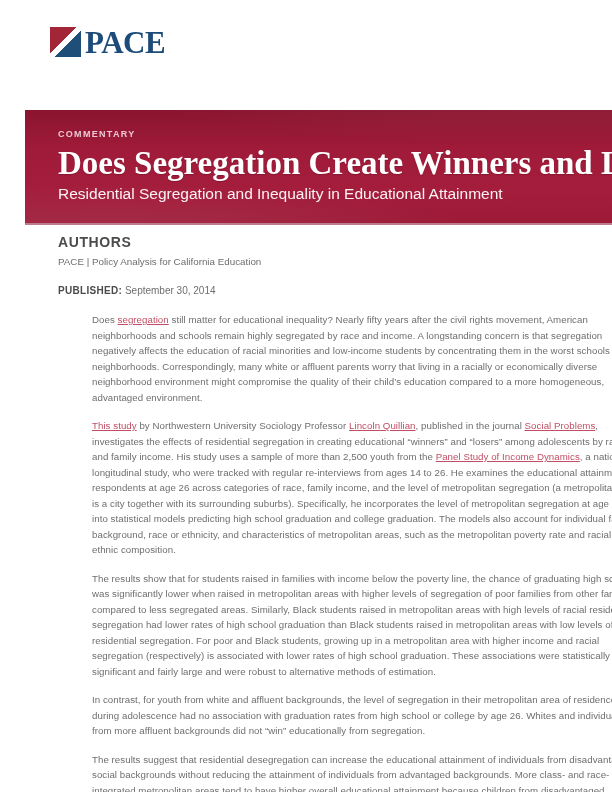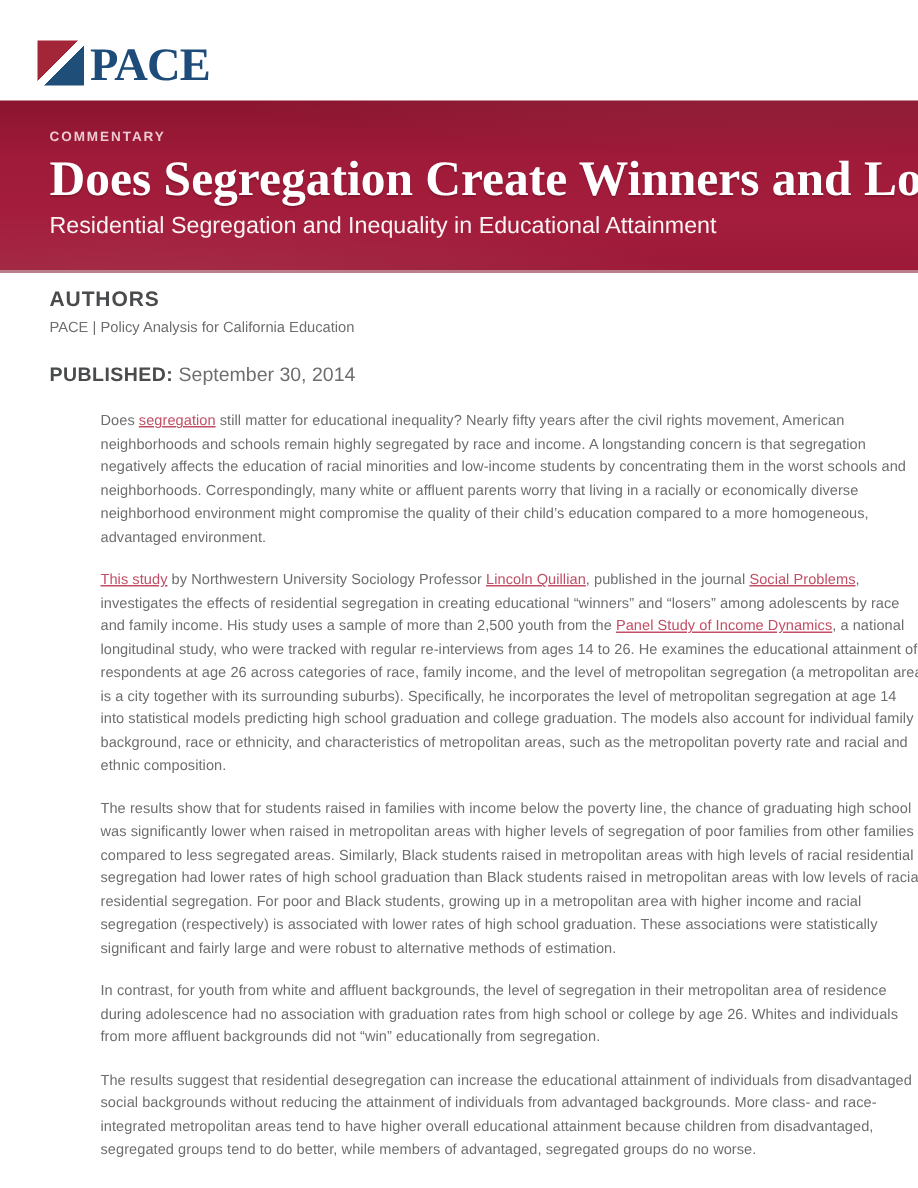--- a/index.html
+++ b/index.html
@@ -3,20 +3,21 @@
 <meta charset="utf-8">
 <style>
   * { margin:0; padding:0; box-sizing:border-box; }
   html,body { background:#ffffff; }
   .page {
     position:relative;
     width:612px; height:792px;
     background:#ffffff;
     overflow:hidden;
     font-family:"Liberation Sans","DejaVu Sans",sans-serif;
+    padding-left:25px;
   }
 
   
   .topbar {
     height:67px;
     display:flex; align-items:flex-end;
     padding:0 0 10px 25px;
   }
   .logo { display:flex; align-items:flex-end; }
   .logo-mark {
@@ -38,20 +39,21 @@
 
   
   .banner {
     height:115px;
     padding:19px 0 0 33px;
     background:
       radial-gradient(120% 90% at 15% 115%, rgba(255,255,255,0.10), rgba(255,255,255,0) 55%),
       radial-gradient(130% 100% at 85% -25%, rgba(255,255,255,0.08), rgba(255,255,255,0) 55%),
       linear-gradient(180deg,#8A142E 0%, #A01B39 35%, #A41D3C 70%, #9C1A37 100%);
     border-bottom:2px solid #BA7E8C;
+    margin-top:43px;
   }
   .kicker {
     font-size:9px;
     font-weight:bold;
     letter-spacing:1.3px;
     color:#ECC9D3;
   }
   .title {
     margin-top:9px;
     font-family:"Liberation Serif","DejaVu Serif",serif;
@@ -78,21 +80,21 @@
     letter-spacing:0.6px;
     color:#4A4B4D;
   }
   .authors-value {
     margin-top:6px;
     font-size:9.8px;
     color:#6D6E70;
   }
   .published {
     margin-top:18px;
-    font-size:13px;
+    font-size:10px;
     color:#6D6E70;
   }
   .published b {
     font-weight:bold;
     color:#4A4B4D;
     letter-spacing:0.3px;
   }
   .article { margin-top:16px; width:549px;margin-left:34px; }
   .article p {
     font-size:9.7px;

